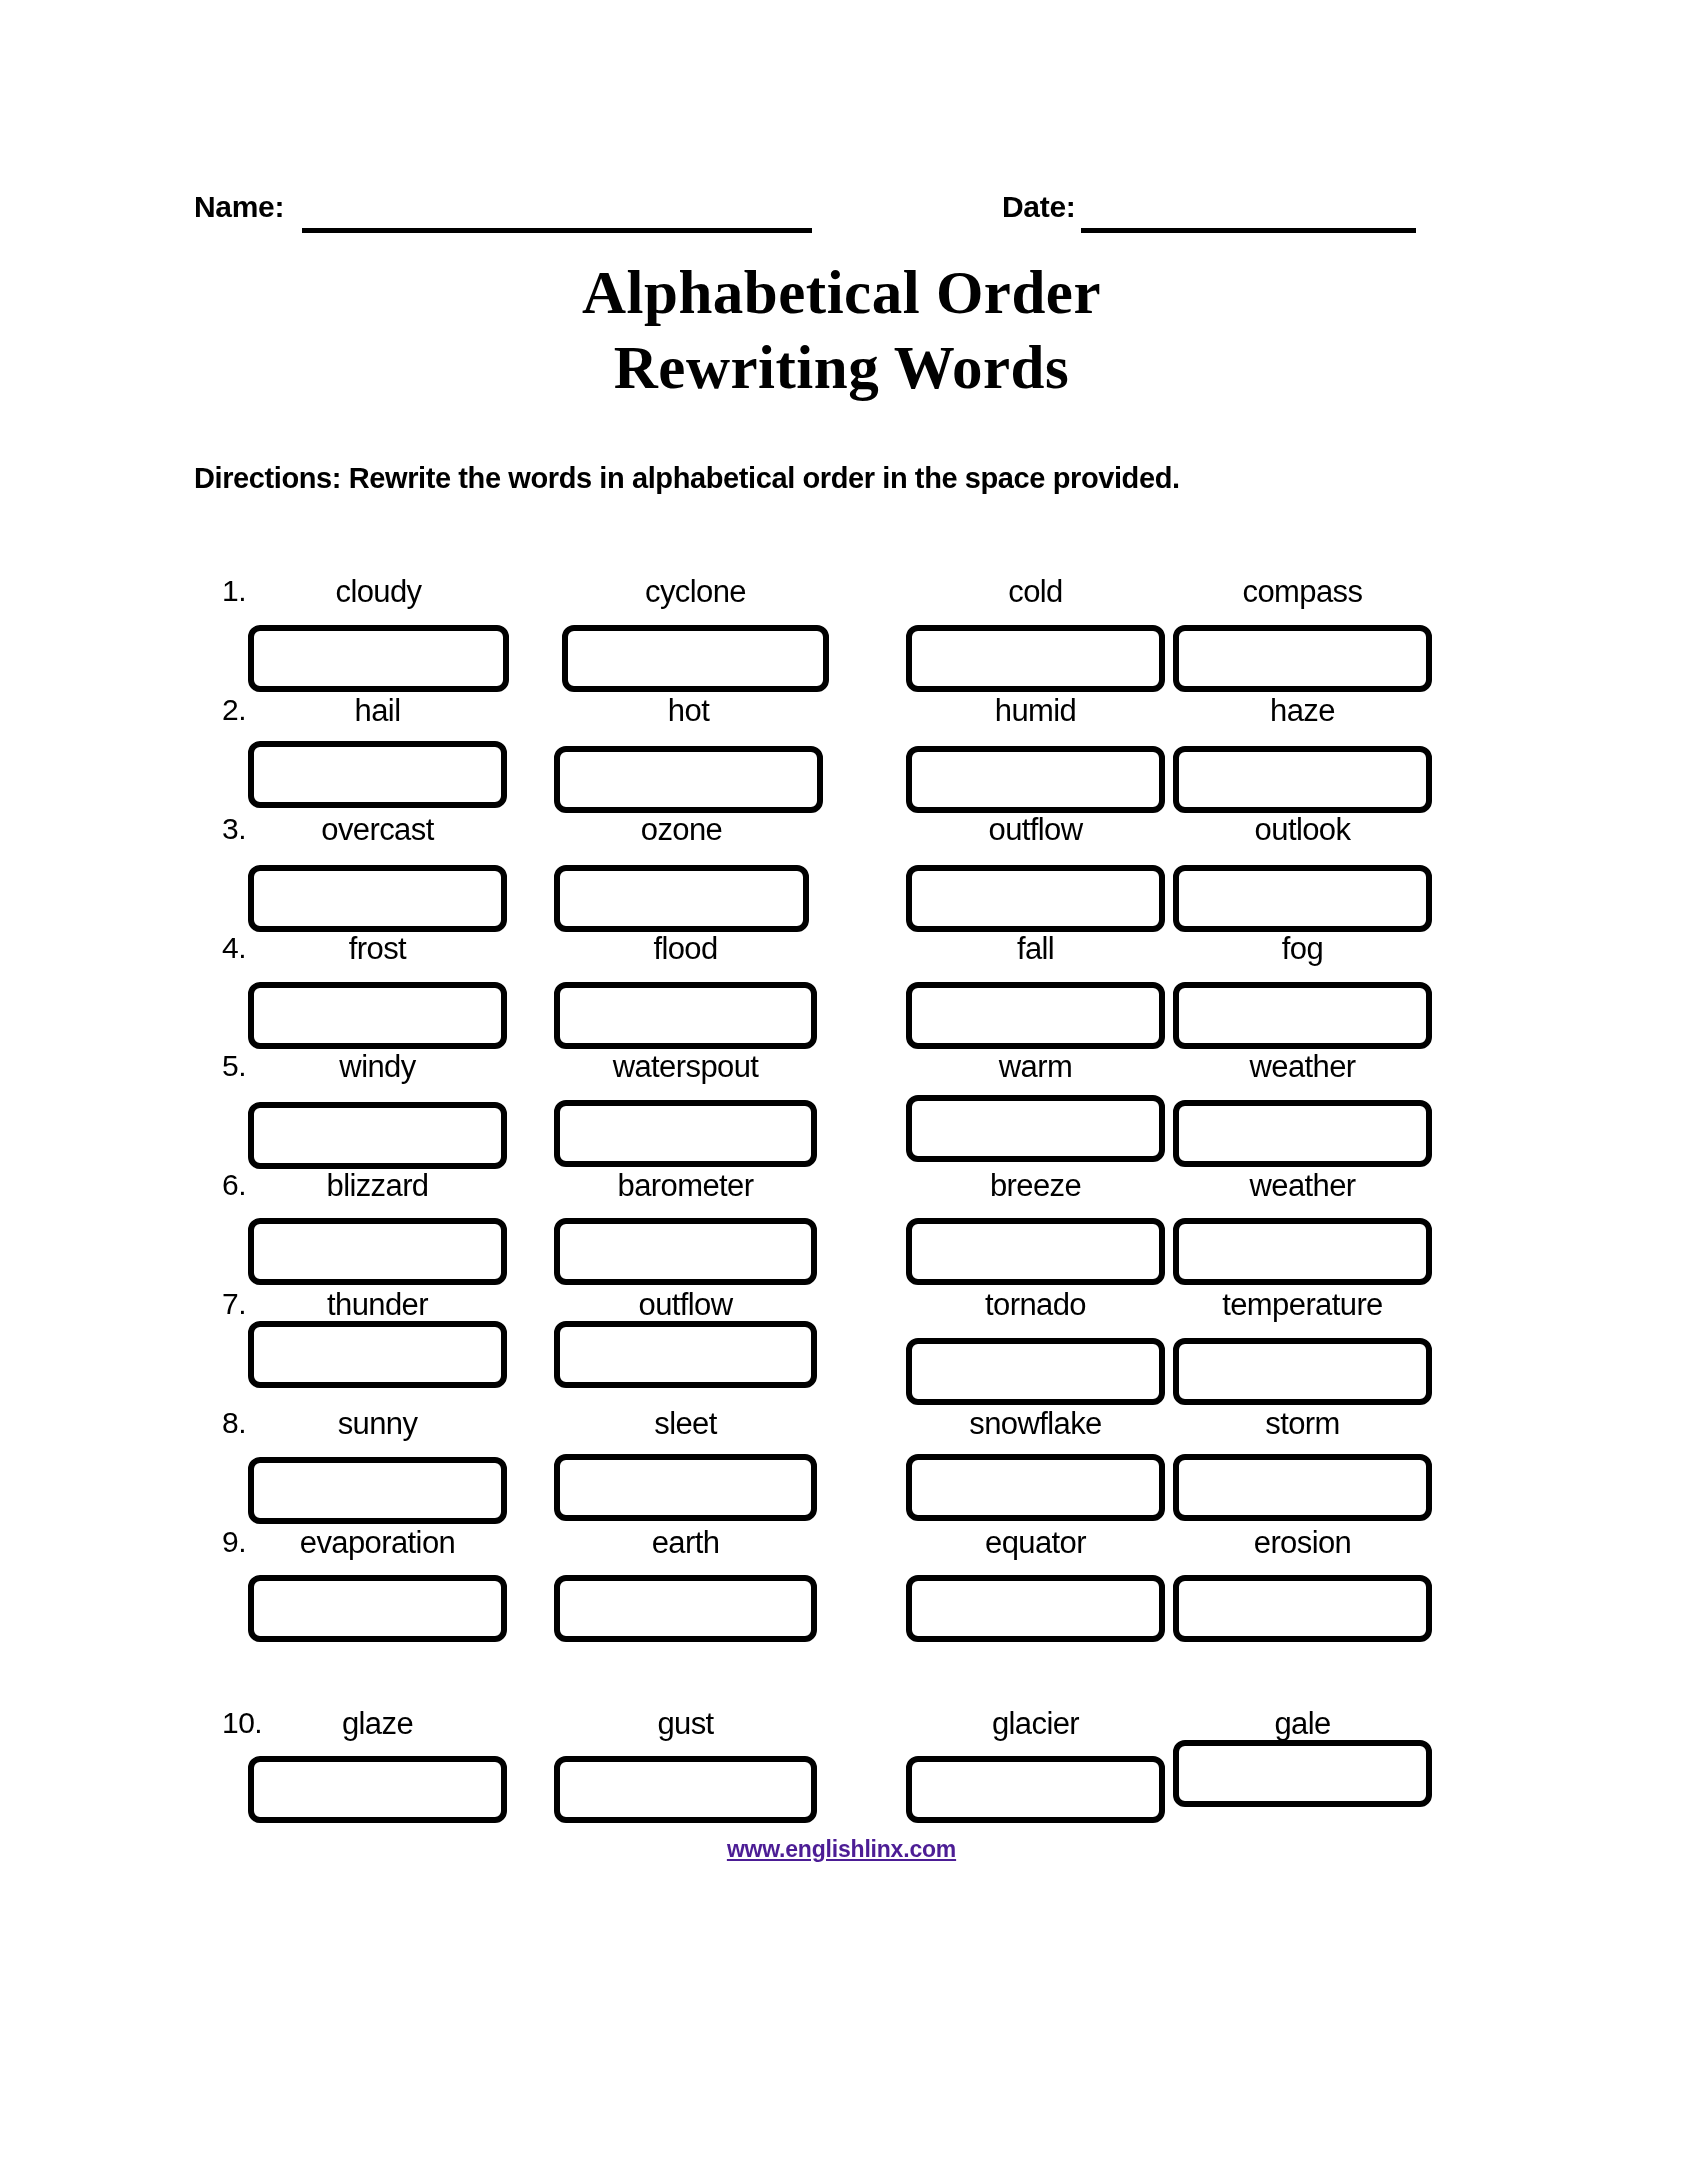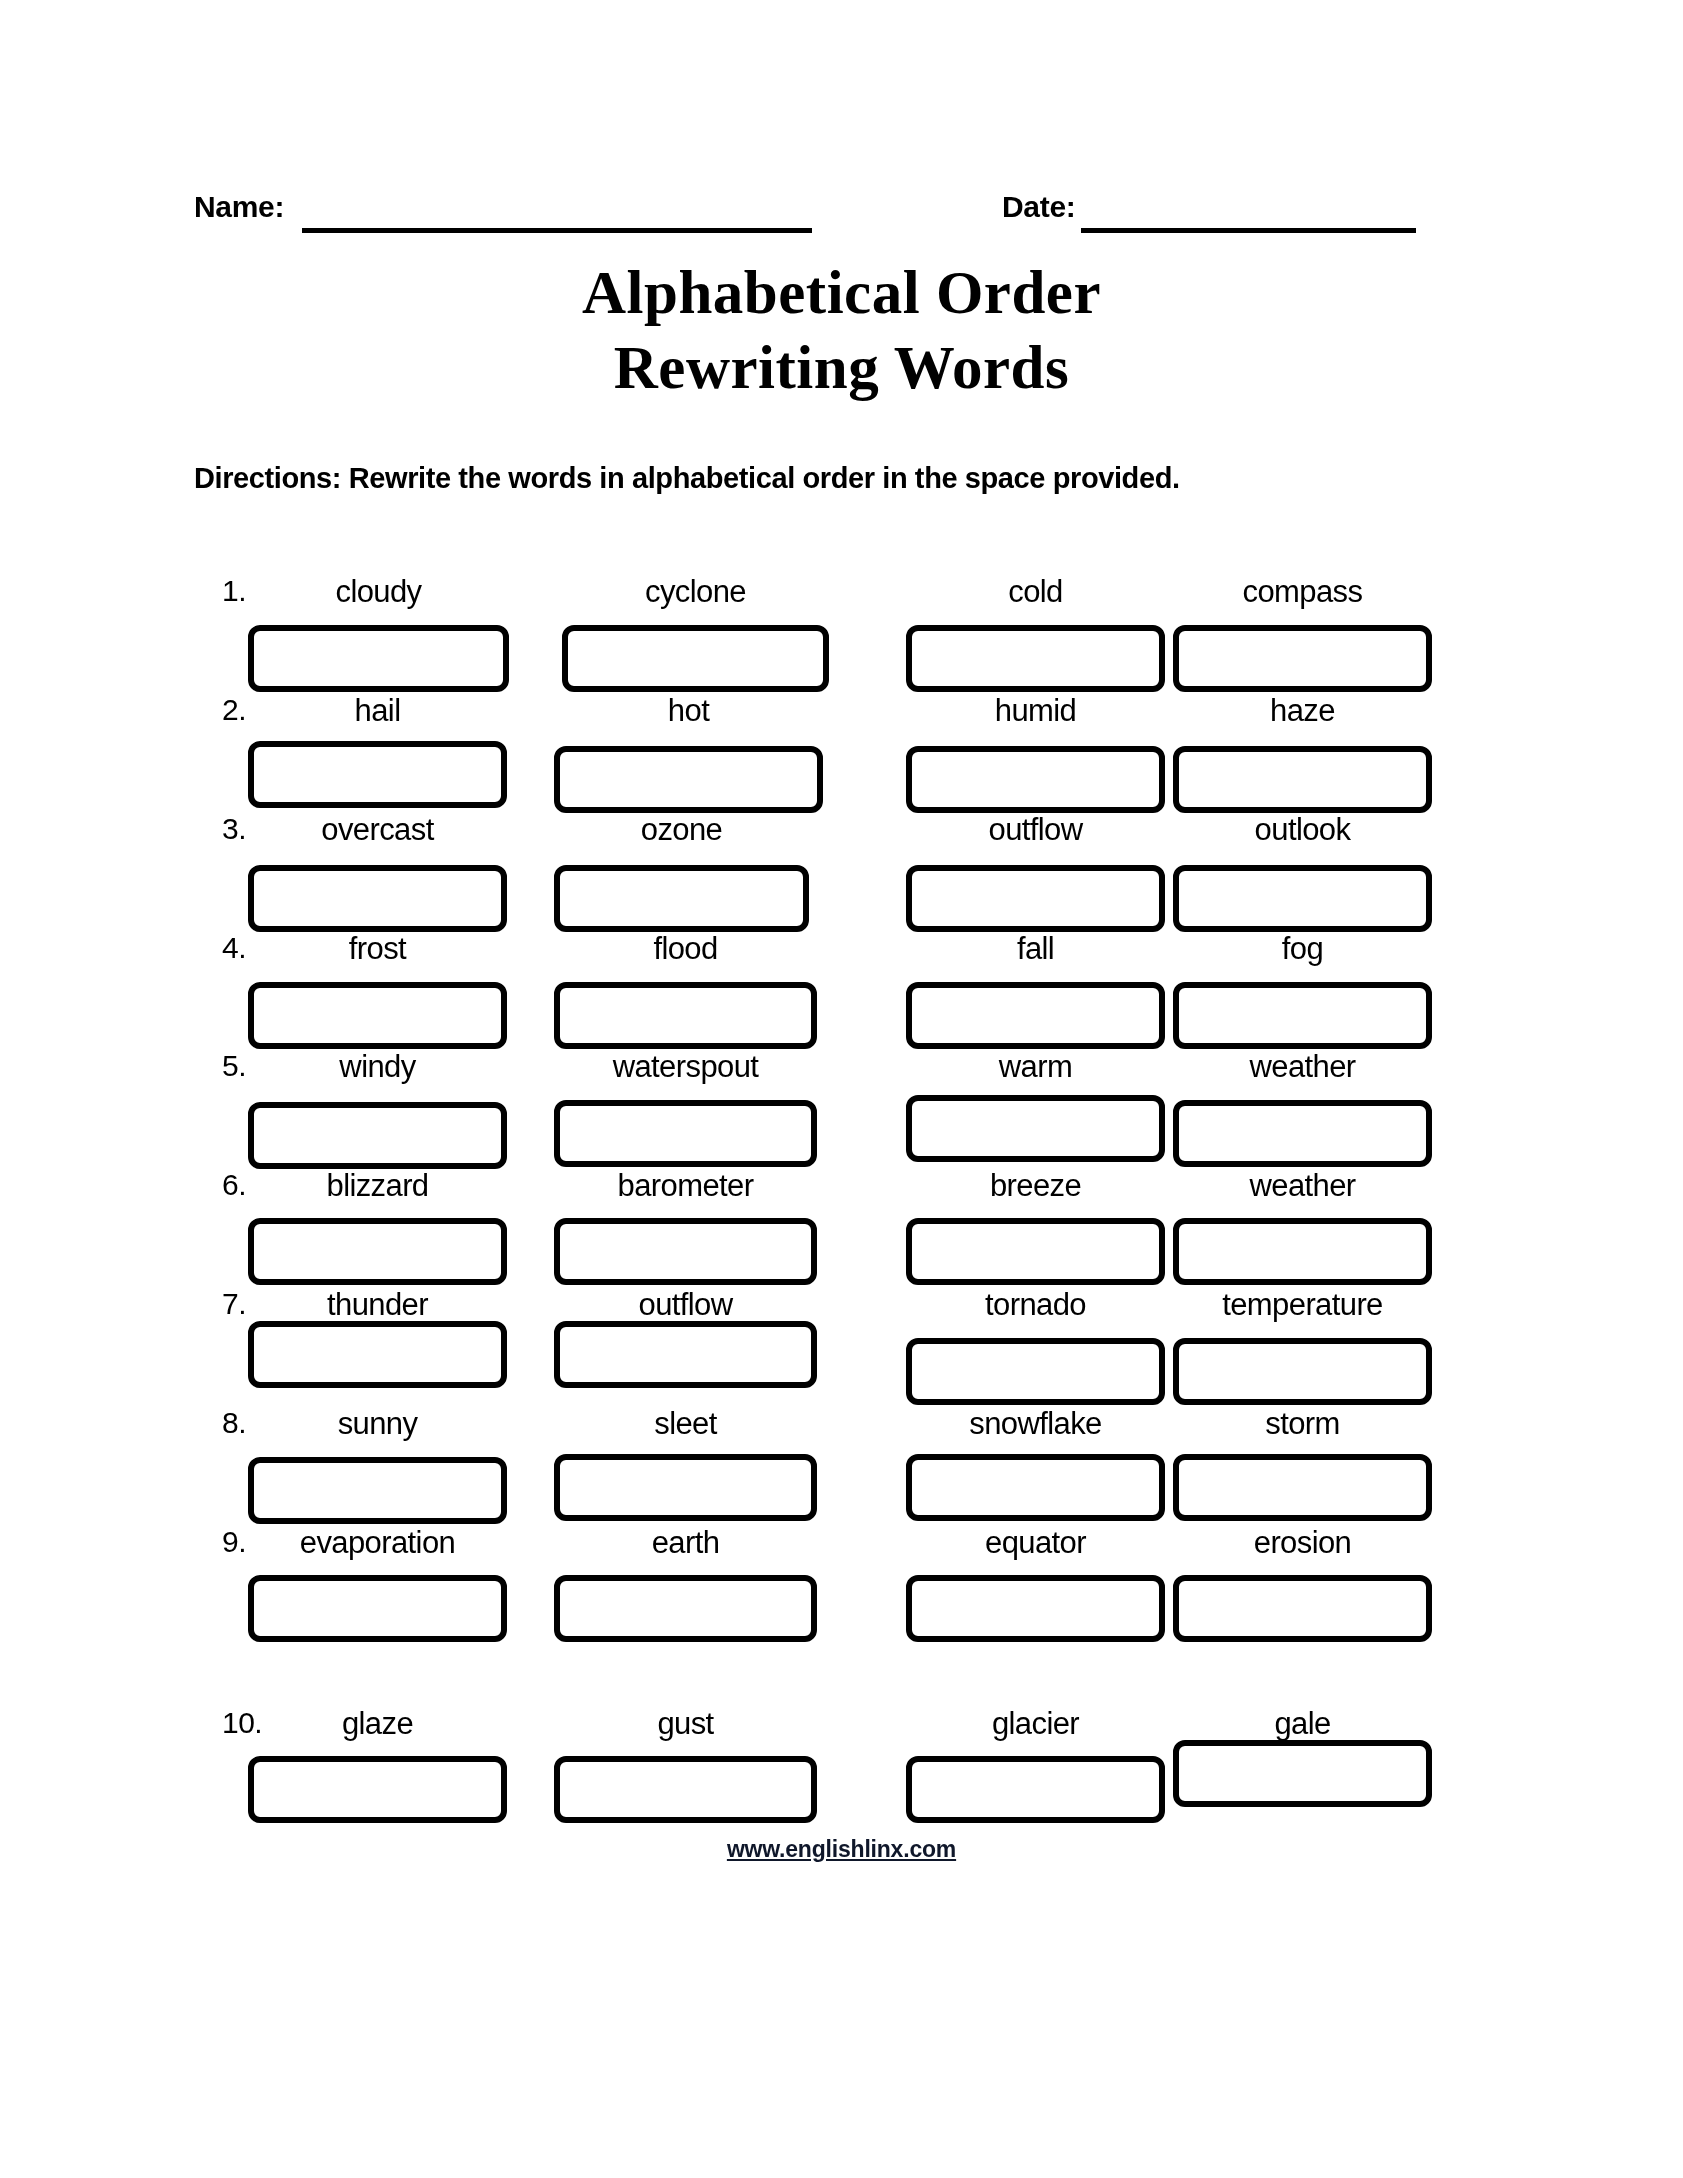--- a/index.html
+++ b/index.html
@@ -345,14 +345,14 @@
         <div class="word">glacier</div>
         <div class="answer-box" style="left: 0px; width: 259px; top: 50px; height: 67px;"></div>
       </div>
       <div class="cell" style="left: 1173px; width: 259px;">
         <div class="word">gale</div>
         <div class="answer-box" style="left: 0px; width: 259px; top: 34px; height: 67px;"></div>
       </div>
     </div>
   </div>
 
-<a class="footer-link" href="#" style="color: #0f172a;">www.englishlinx.com</a>
+<a class="footer-link" href="#" style="color: #4c1d95;">www.englishlinx.com</a>
 
 
 </body></html>

